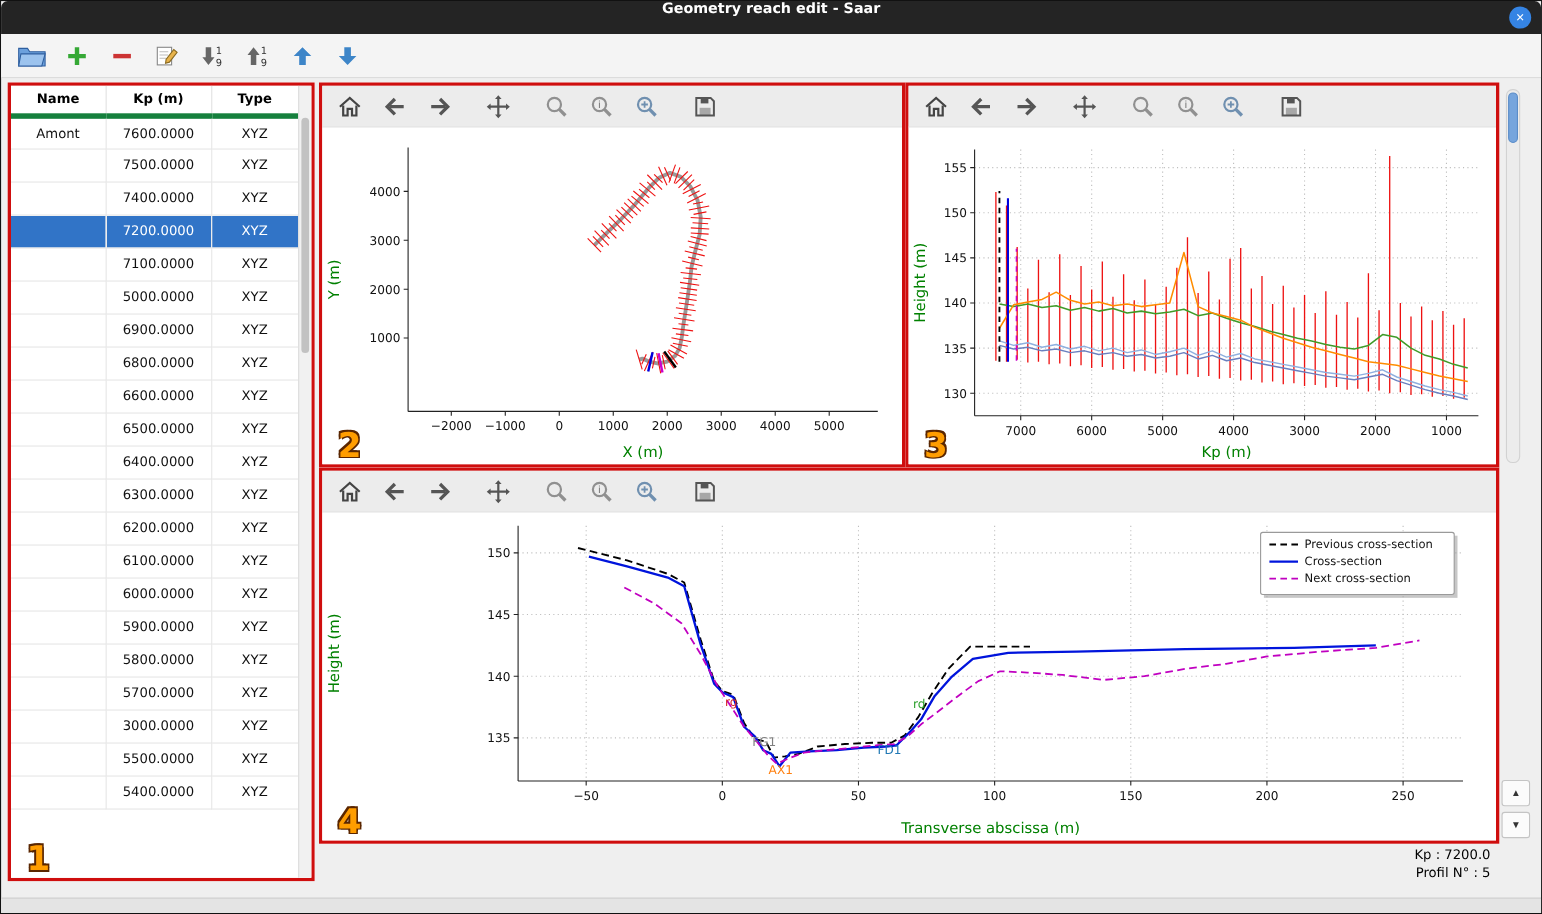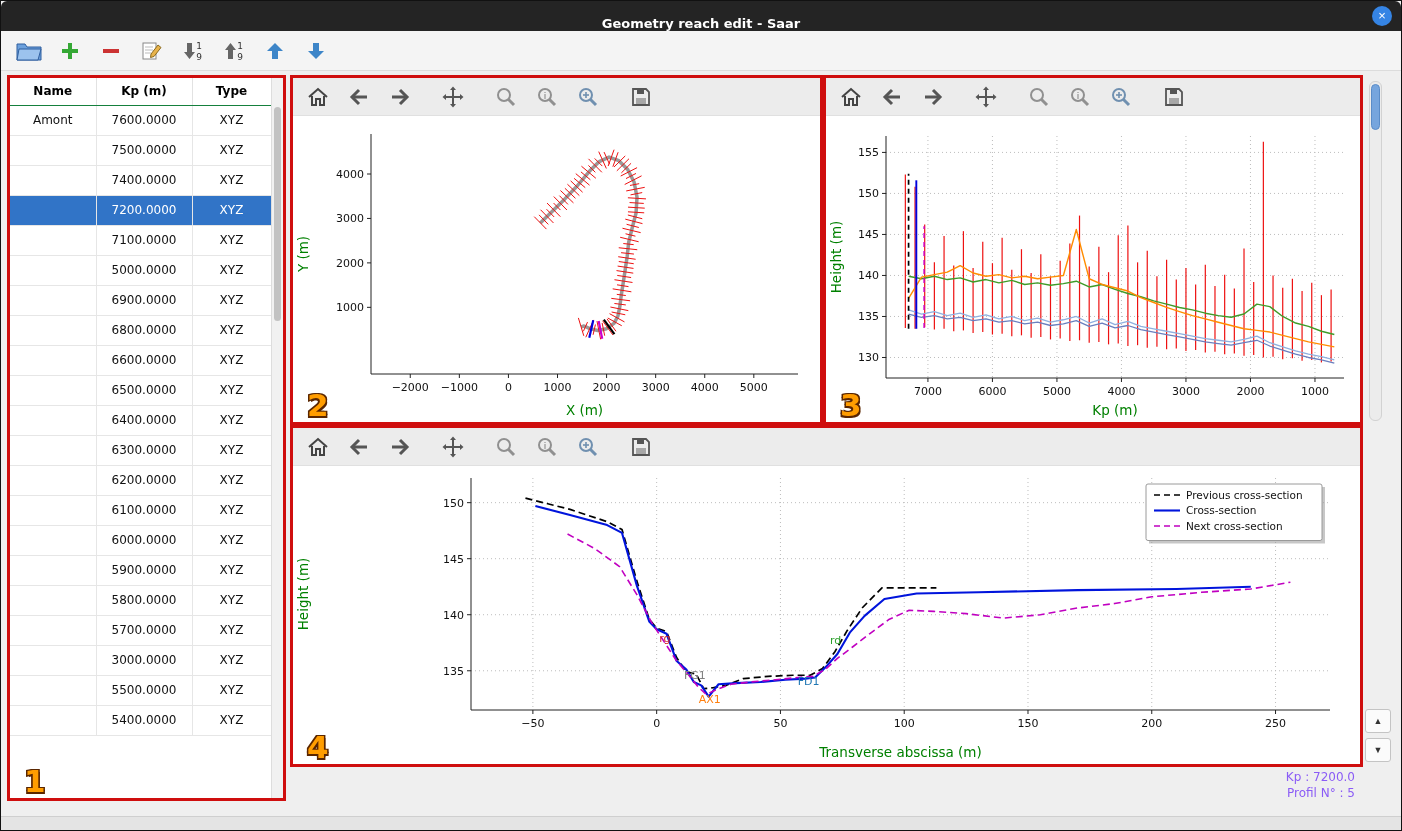--- a/index.html
+++ b/index.html
@@ -5,21 +5,21 @@
   * { margin:0; padding:0; box-sizing:border-box; }
   html,body { background:#555; }
   body { font-family:"DejaVu Sans","Liberation Sans",sans-serif; }
   svg { font-family:"DejaVu Sans",sans-serif; }
 
   .window { position:relative; width:1402px; height:831px; background:#efefef;
             border:1px solid #111; overflow:hidden; }
 
   
   .titlebar { position:absolute; top:0; left:0; right:0; height:30px; background:#242424;
-              display:flex; align-items:flex-end; justify-content:center;
+              display:flex; align-items:flex-start; justify-content:center;
               border-radius:6px 6px 0 0; }
   .titlebar .title { color:#fff; font-weight:bold; font-size:13px; }
   .close-btn { position:absolute; right:9px; top:5px; width:20px; height:20px; border-radius:50%;
                background:#3584e4; color:#fff; border:none; font-size:13px; line-height:18px;
                text-align:center; cursor:pointer; padding:0; }
 
   
   .toolbar { position:absolute; top:30px; left:0; right:0; height:40px; background:#f4f4f4;
              border-bottom:1px solid #dcdcdc; display:flex; align-items:center; gap:13px; padding:0 14px; }
   .tool-btn { width:28px; height:28px; display:flex; align-items:center; justify-content:center;
@@ -39,41 +39,41 @@
   .plot-btn.gap { margin-left:12px; }
   .chart { display:block; background:#fff; }
 
   .badge { position:absolute; left:14px; bottom:1px; font-size:31px; font-weight:bold; color:#ff9d00;
            text-shadow:-1.5px -1.5px 0 #5a2600, 1.5px -1.5px 0 #5a2600,
                        -1.5px 1.5px 0 #5a2600, 1.5px 1.5px 0 #5a2600; z-index:5; line-height:1; }
 
   
   .table-wrap { position:relative; width:100%; height:100%; overflow:hidden; background:#fff; }
   table { border-collapse:collapse; width:261px; table-layout:fixed; font-size:12px; }
-  th { font-weight:bold; height:27px; background:#fff; border-bottom:1px solid #15803d;
+  th { font-weight:bold; height:27px; background:#fff; border-bottom:5px solid #15803d;
        border-right:1px solid #e2e2e2; color:#000; }
   td { height:30px; text-align:center; border-bottom:1px solid #e6e6e6;
        border-right:1px solid #e6e6e6; color:#111; overflow:hidden; white-space:nowrap; }
   tr.selected td { background:#3174c7; color:#fff;text-align:center; }
   .table-scrollbar { position:absolute; right:0; top:0; bottom:0; width:12px; background:#f1f1f1;
                      border-left:1px solid #ddd; }
   .table-scrollbar .thumb { position:absolute; left:2px; right:2px; top:29px; height:214px;
                             background:#c2c2c2; border-radius:5px; }
 
   
   .v-scrollbar { position:absolute; left:1368px; top:80px; width:13px; height:340px;
                  background:#ececec; border:1px solid #d2d2d2; border-radius:6px; }
   .v-scrollbar .thumb { position:absolute; left:1px; right:1px; top:2px; height:46px;
                         background:#76a5dd; border:1px solid #5a8cc8; border-radius:5px; }
   .spin { position:absolute; left:1364px; width:26px; height:24px; background:#fbfbfb;
           border:1px solid #c4c4c4; border-radius:3px; font-size:9px; color:#333; cursor:pointer; }
   #spin-up { top:708px; } #spin-down { top:737px; }
 
   .footer-info { position:absolute; right:46px; top:768px; text-align:right; font-size:12px;
-                 color:#8b5cf6; line-height:16px; }
+                 color:#000000; line-height:16px; }
 
   .statusbar { position:absolute; bottom:0; left:0; right:0; height:14px; background:#e4e4e4;
                border-top:1px solid #cfcfcf; }
 </style>
 </head>
 <body>
 
 <div class="window">
 
   <div class="titlebar">

